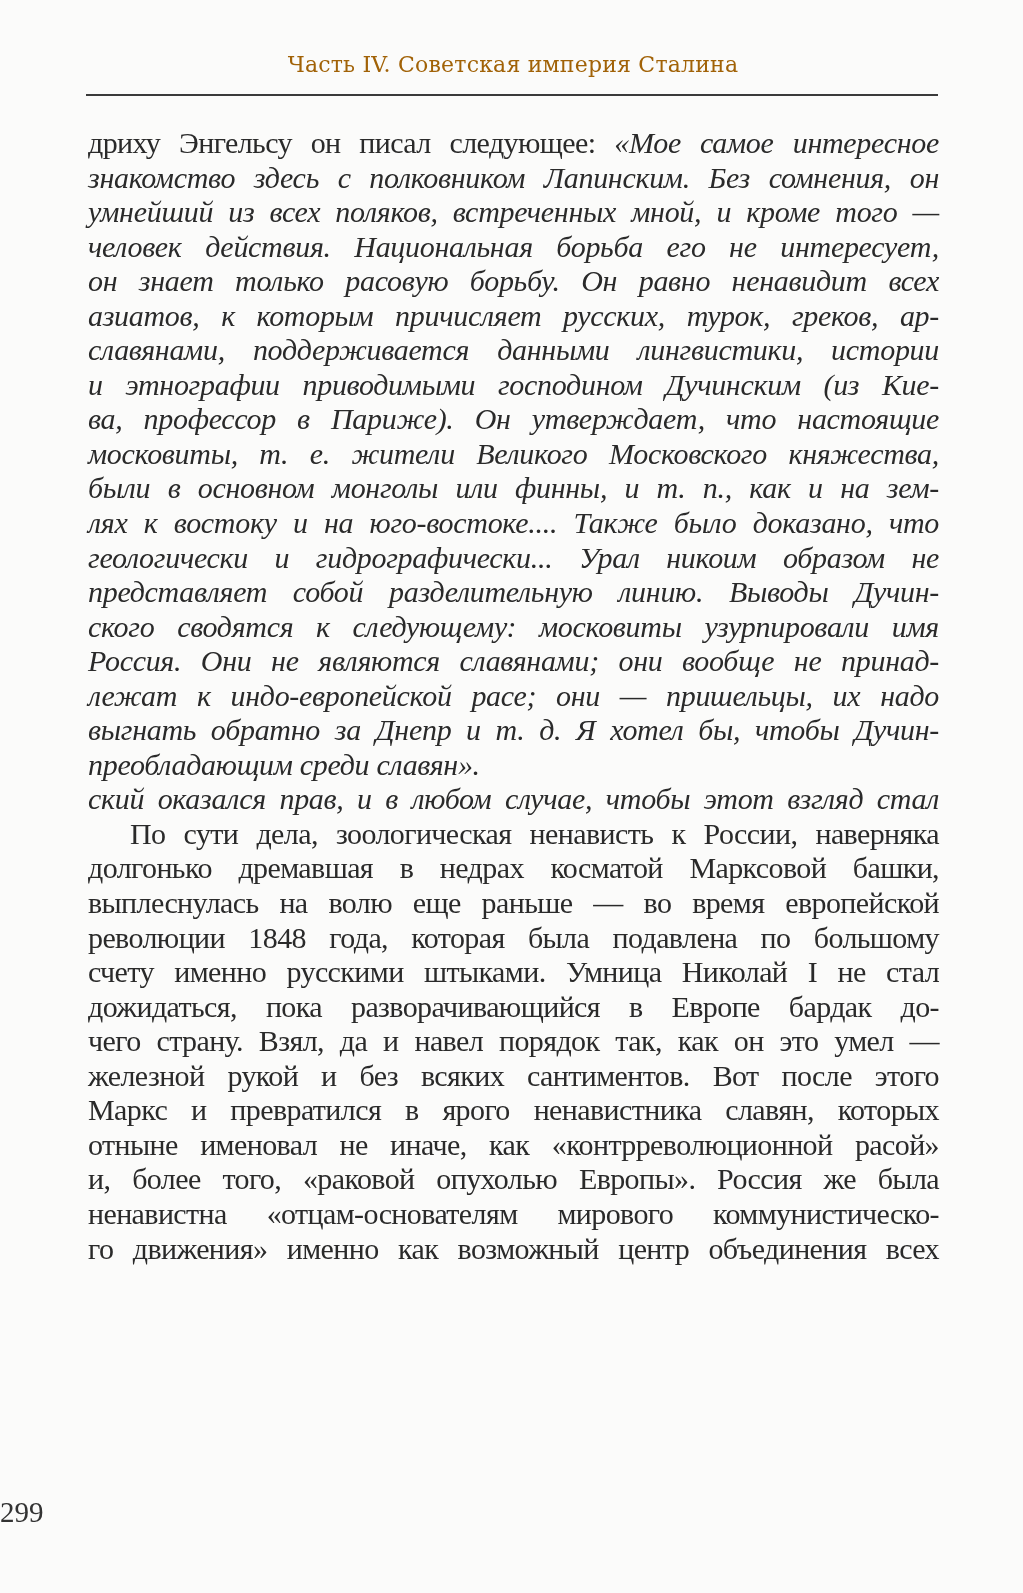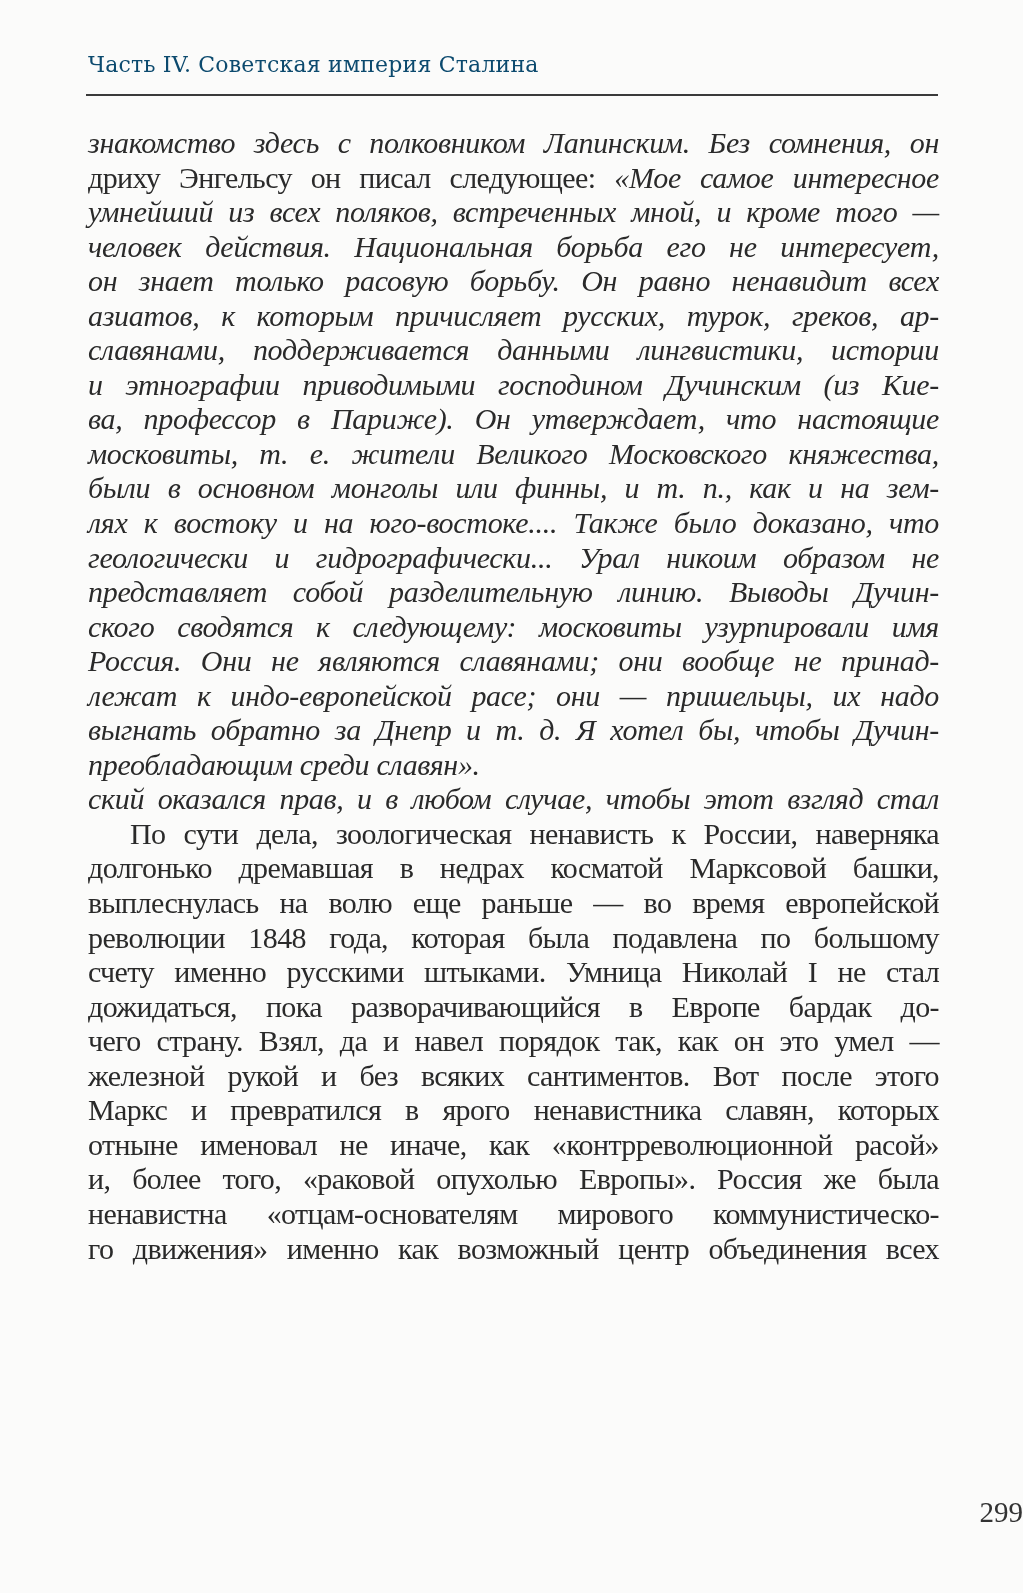--- a/index.html
+++ b/index.html
@@ -13,23 +13,23 @@
       position: relative;
       overflow: hidden;
       font-family: "Liberation Serif", "DejaVu Serif", serif;
       color: #2a2a2a;
     }
     .running-header {
       position: absolute;
       left: 88px;
       top: 52px;
       width: 850px;
-      text-align: left;
+      text-align: center;
       font-size: 25px;
-      color: #0c4a6e;
+      color: #a16207;
       letter-spacing: 0.2px;
       font-family: "DejaVu Serif", "Liberation Serif", serif;
       font-size: 22px;
     }
     .header-rule {
       position: absolute;
       left: 86px;
       top: 94px;
       width: 852px;
       height: 2px;
@@ -63,35 +63,35 @@
     }
     .rom {
       font-style: normal;
       letter-spacing: -0.6px;
     }
     .page-number {
       position: absolute;
       left: 0;
       width: 1023px;
       top: 1496px;
-      text-align: right;
+      text-align: left;
       font-size: 29px;
       color: #333;
     }
   </style>
 </head>
 <body>
 
 <div class="running-header">Часть IV. Советская империя Сталина</div>
 <div class="header-rule"></div>
 
 <div class="text-body">
 
+  <span class="line"><span class="rom">дриху Энгельсу он писал следующее: </span><span class="it">«Мое самое интересное</span></span>
   <span class="line it">знакомство здесь с полковником Лапинским. Без сомнения, он</span>
-  <span class="line"><span class="rom">дриху Энгельсу он писал следующее: </span><span class="it">«Мое самое интересное</span></span>
   <span class="line it">умнейший из всех поляков, встреченных мной, и кроме того —</span>
   <span class="line it">человек действия. Национальная борьба его не интересует,</span>
   <span class="line it">он знает только расовую борьбу. Он равно ненавидит всех</span>
   <span class="line it">азиатов, к которым причисляет русских, турок, греков, ар-</span>
   <span class="line it">славянами, поддерживается данными лингвистики, истории</span>
   <span class="line it">и этнографии приводимыми господином Дучинским (из Кие-</span>
   <span class="line it">ва, профессор в Париже). Он утверждает, что настоящие</span>
   <span class="line it">московиты, т. е. жители Великого Московского княжества,</span>
   <span class="line it">были в основном монголы или финны, и т. п., как и на зем-</span>
   <span class="line it">лях к востоку и на юго-востоке.... Также было доказано, что</span>

